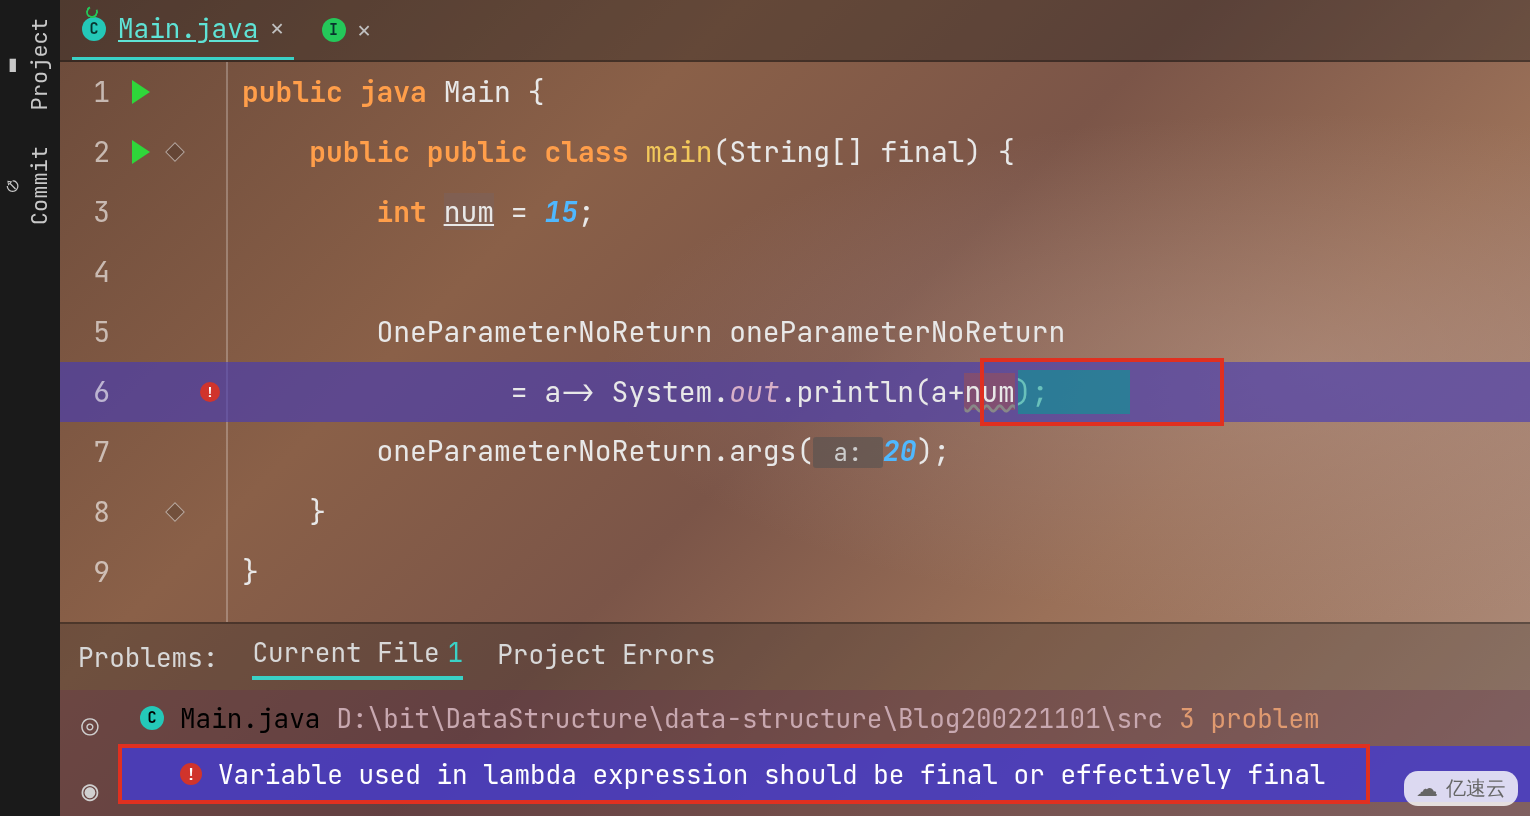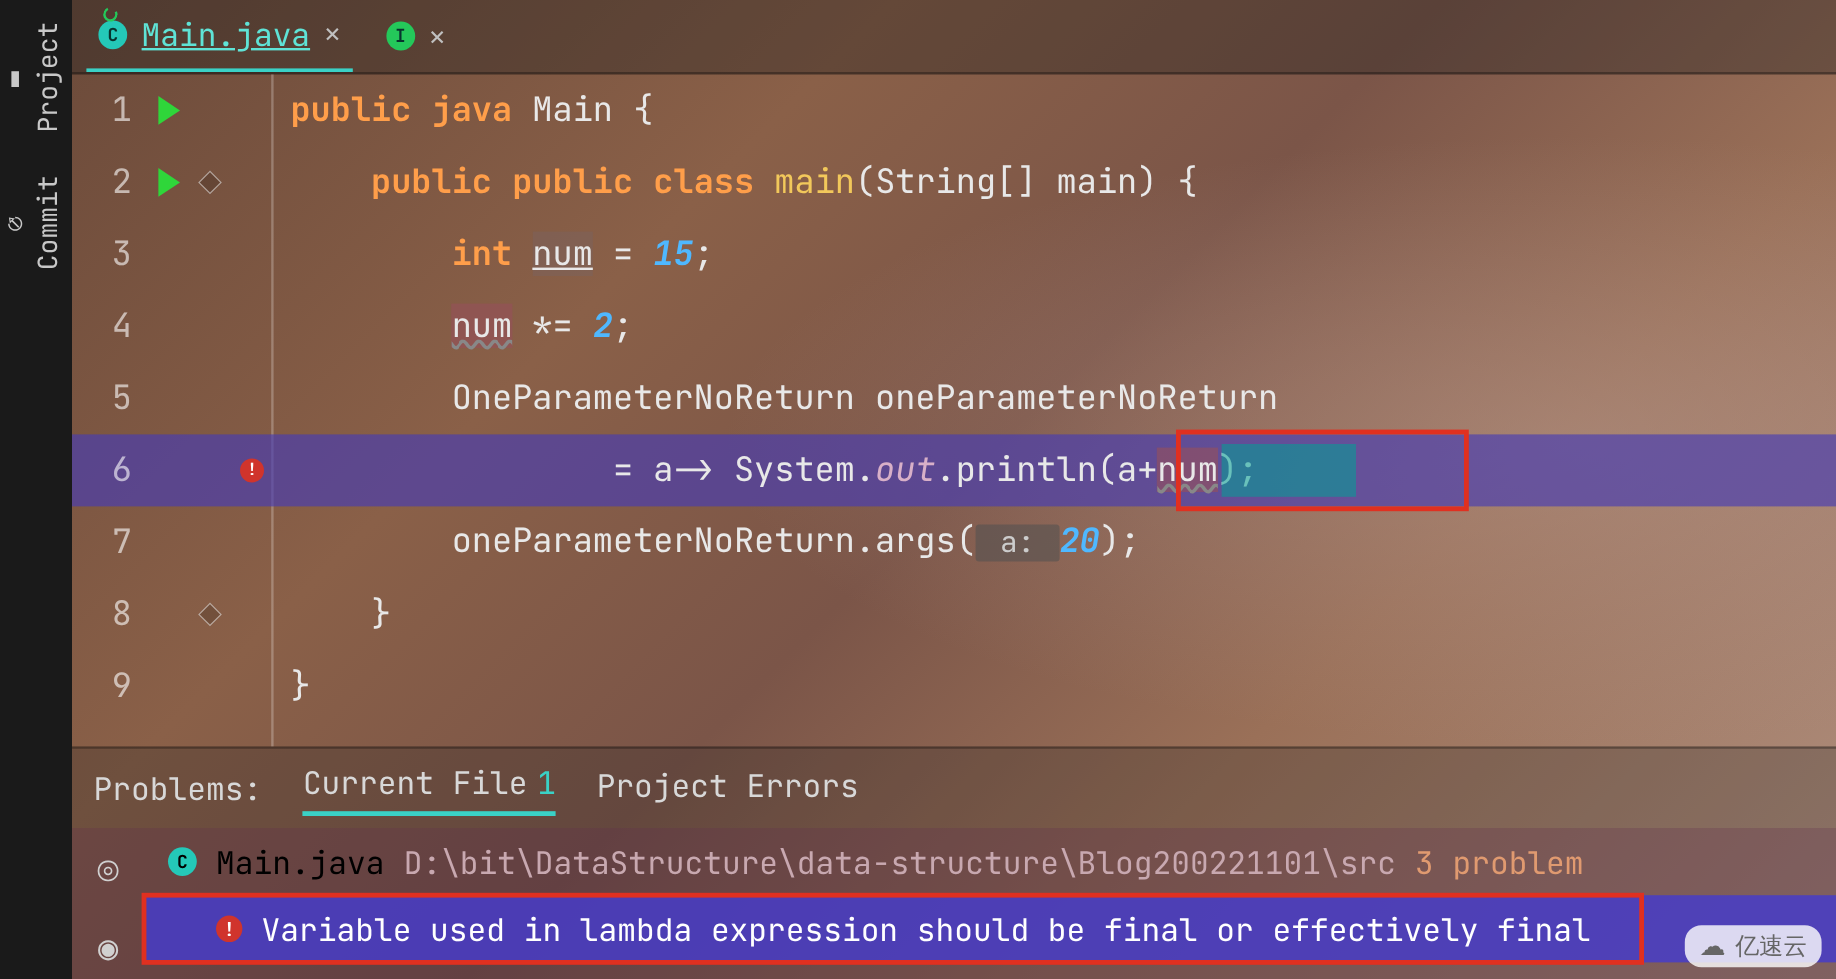--- a/index.html
+++ b/index.html
@@ -101,37 +101,36 @@
 
       <div class="code-line">
         <span class="gutter-ln">2</span>
         <span class="gutter-run">
             <span class="play"></span>
           </span>
         <span class="gutter-fold">
             <span class="fold-shape"></span>
           </span>
         <span class="gutter-err"></span>
-        <span class="code">    <span class="kw">public</span> <span class="kw">public</span> <span class="kw">class</span> <span class="fn">main</span><span>(String[] main) {</span></span>
+        <span class="code">    <span class="kw">public</span> <span class="kw">public</span> <span class="kw">class</span> <span class="fn">main</span><span>(String[] final) {</span></span>
       </div>
 
       <div class="code-line">
         <span class="gutter-ln">3</span>
         <span class="gutter-run"></span>
           <span class="gutter-fold"></span>
           <span class="gutter-err"></span>
         <span class="code">        <span class="kw">int</span> <span class="unused">num</span><span> = </span><span class="num">15</span><span>;</span></span>
       </div>
 
       <div class="code-line">
         <span class="gutter-ln">4</span>
         <span class="gutter-run"></span>
           <span class="gutter-fold"></span>
           <span class="gutter-err"></span>
-        <span class="code">        <span class="var-err">num</span><span> *= </span><span class="num">2</span><span>;</span></span>
       </div>
 
       <div class="code-line">
         <span class="gutter-ln">5</span>
         <span class="gutter-run"></span>
           <span class="gutter-fold"></span>
           <span class="gutter-err"></span>
         <span class="code">        <span class="type">OneParameterNoReturn oneParameterNoReturn</span></span>
       </div>
 

